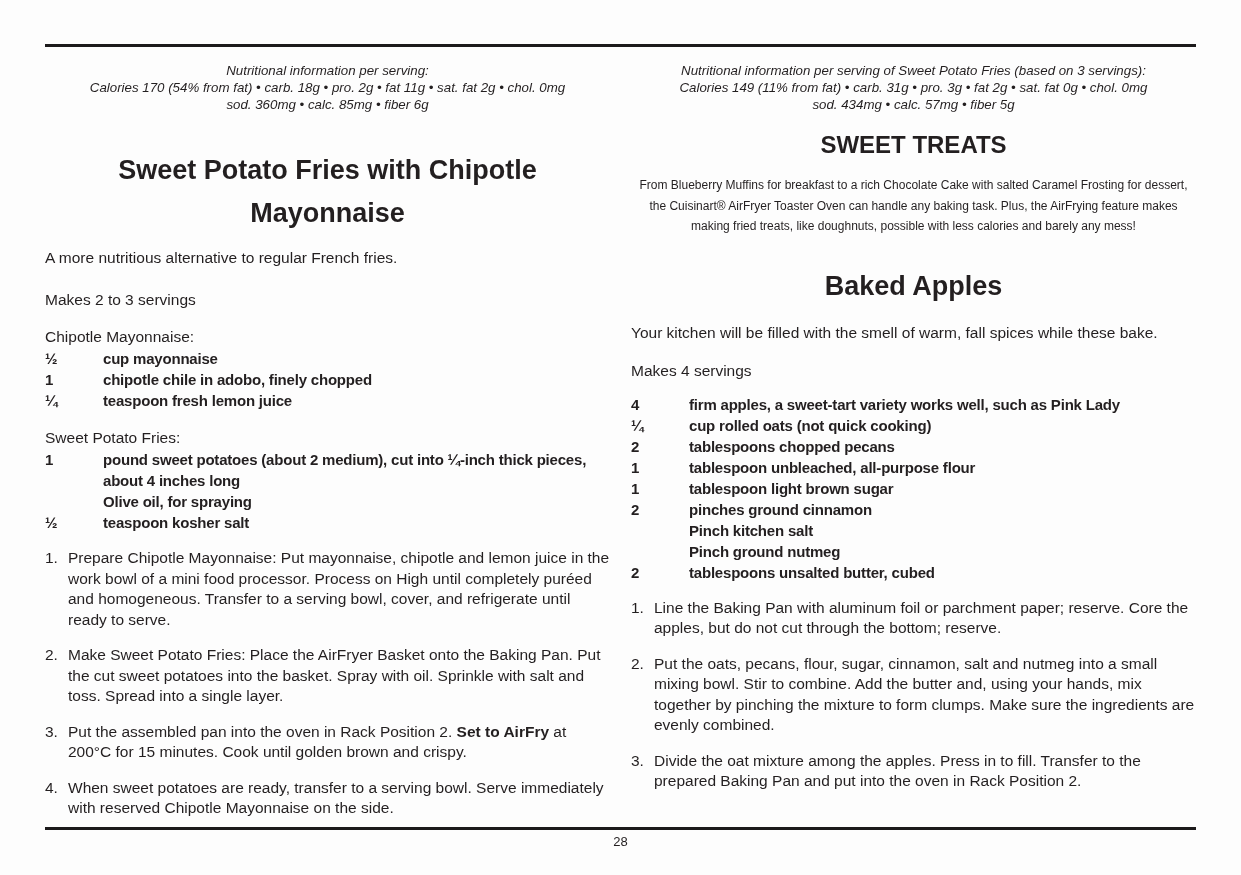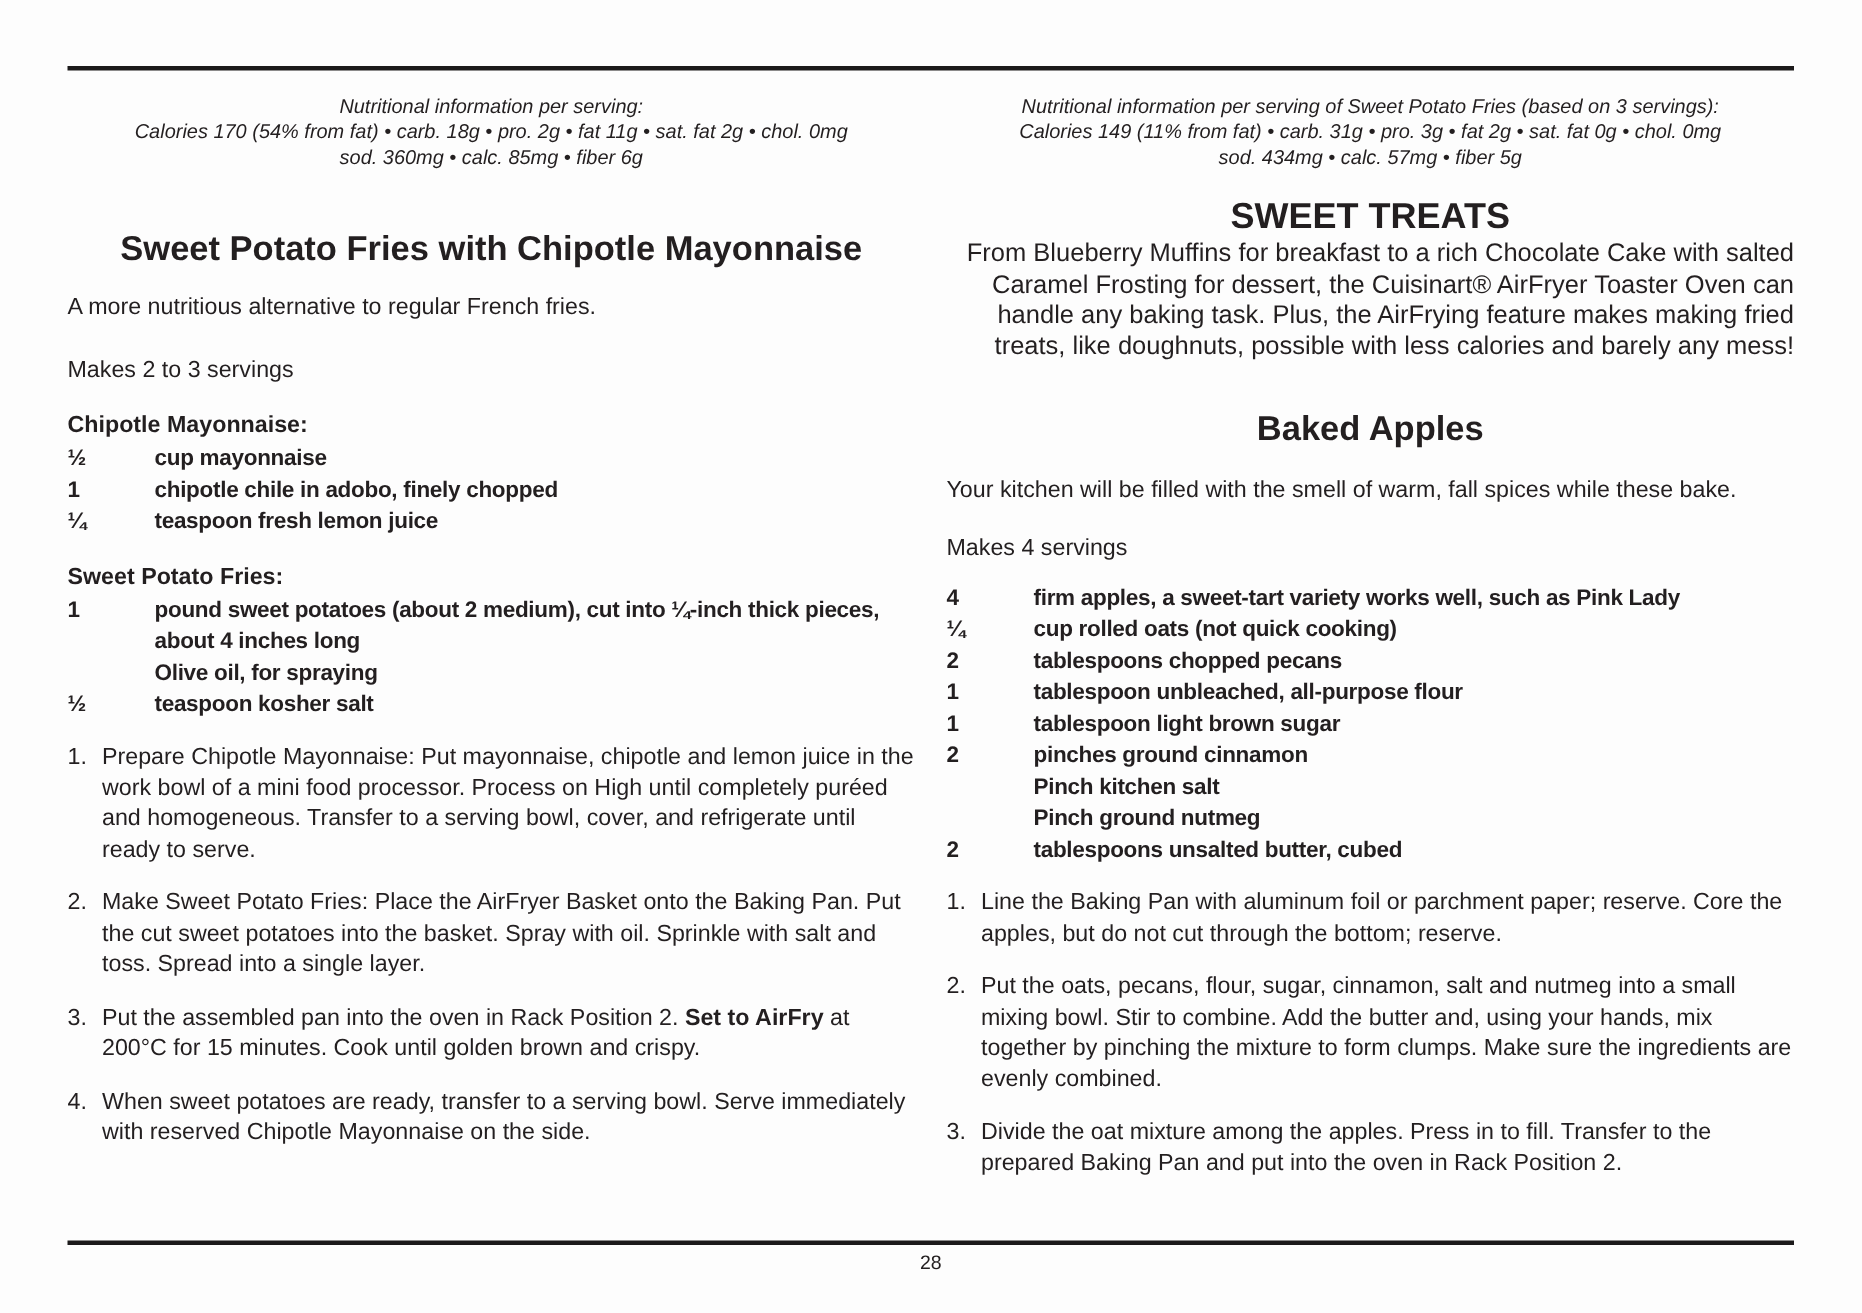--- a/index.html
+++ b/index.html
@@ -45,55 +45,56 @@
 
   .nutri {
     font-style: italic;
     font-size: 13.3px;
     line-height: 17px;
     text-align: center;
     margin-top: 6px;
   }
   .recipe-title {
     font-weight: bold;
-    font-size: 23px;
-    line-height: 33px;
+    font-size: 27px;
+    line-height: 43px;
     text-align: center;
     margin: 36px auto 0 auto;
     max-width: 500px;
   }
   .section-heading {
     font-weight: bold;
     font-size: 24px;
     line-height: 28px;
     text-align: center;
     margin-top: 18px;
   }
   .section-intro {
-    font-size: 17px;
-    line-height: 20.5px;
-    text-align: right;
+    font-size: 12px;
+    line-height: 20.5px;
+    text-align: center;
+    margin-top: 16px;
   }
   .title-right {
     margin-top: 28px;
   }
   .recipe-intro {
     font-size: 15.5px;
     line-height: 20.5px;
     margin-top: 13px;
   }
   .recipe-intro.right { margin-top: 15px; }
   .servings {
     font-size: 15.5px;
     line-height: 20.5px;
     margin-top: 21px;
   }
   .servings.right { margin-top: 18px; }
   .group-heading {
-    font-weight: bold;
+    font-weight: normal;
     font-size: 15.5px;
     line-height: 21px;
     margin-top: 16px;
   }
   .ing-list { margin-top: 1px; }
   .ing-list.right { margin-top: 12px; }
   .ing-row {
     display: flex;
     font-weight: bold;
     font-size: 15px;

